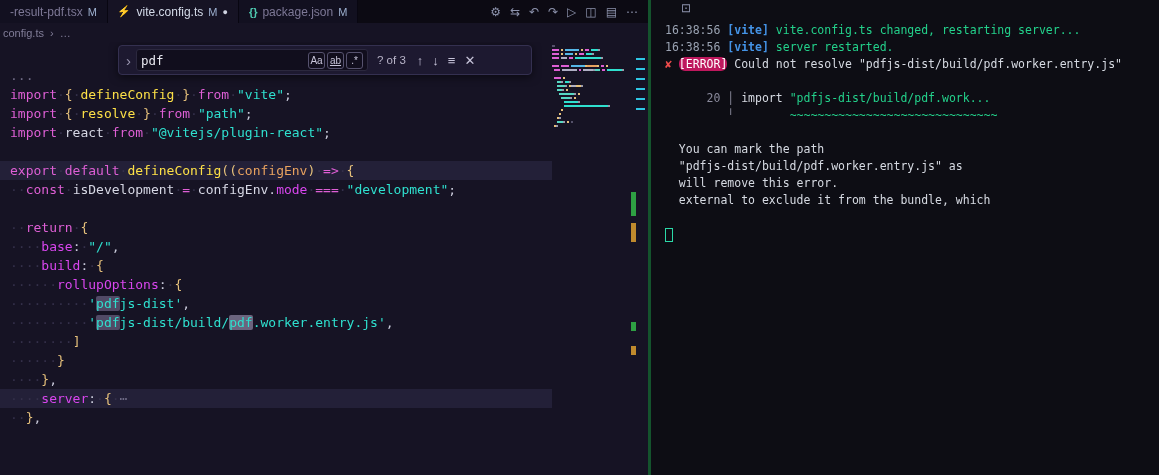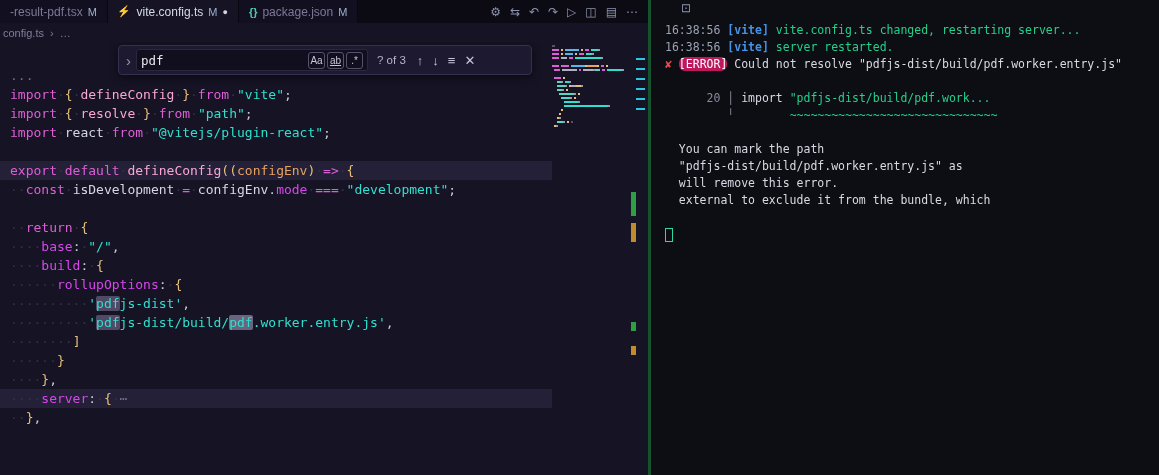--- a/index.html
+++ b/index.html
@@ -22,21 +22,21 @@
   .tab-actions { margin-left:auto; display:flex; align-items:center; gap:9px; padding-right:10px; color:#8d93ad; font-size:12px; }
   .tab-actions .act { cursor:pointer; }
 
   .breadcrumb { height:19px; display:flex; align-items:center; gap:6px; padding-left:3px; font-size:11px; color:#817d98; background:#161324; }
 
   .code-area { position:relative; flex:1; overflow:hidden; }
   .code-lines { padding:24px 0 0 10px; margin-right:96px; font:13px "DejaVu Sans Mono", monospace; }
   .code-line { height:19px; line-height:19px; white-space:pre; }
   .code-line.hl { background:#232038; margin-left:-10px; padding-left:10px; }
 
-  .kw{color:#de5fd5} .fn{color:#f9a8d4} .var{color:#d6d7e4} .param{color:#e8a25f}
+  .kw{color:#de5fd5} .fn{color:#fde047} .var{color:#d6d7e4} .param{color:#e8a25f}
   .prop{color:#d946ef} .str{color:#2fe0cf} .punc{color:#e5c07b} .op{color:#de5fd5}
   .plain{color:#c9cada} .dim{color:#6e6a85} .ws{color:#34304a}
   .match{background:#514a66;border-radius:2px}
   .match-cur{background:#6b647e;border-radius:2px}
 
   
   .find-widget { position:absolute; top:3px; right:116px; width:414px; height:30px; background:#1d1930; border:1px solid #343050; border-radius:4px; box-shadow:0 2px 8px rgba(0,0,0,.55); display:flex; align-items:center; gap:5px; padding:0 7px; z-index:6; }
   .find-collapse { color:#9a96b0; font-size:15px; cursor:pointer; line-height:1; }
   .find-inputbox { display:flex; align-items:center; background:#110e1d; border:1px solid #2b283e; border-radius:3px; height:22px; padding:0 4px; width:232px; }
   .find-inputbox input { flex:1; min-width:0; background:transparent; border:none; outline:none; color:#e8e8f0; font:12.5px "DejaVu Sans Mono", monospace; }

